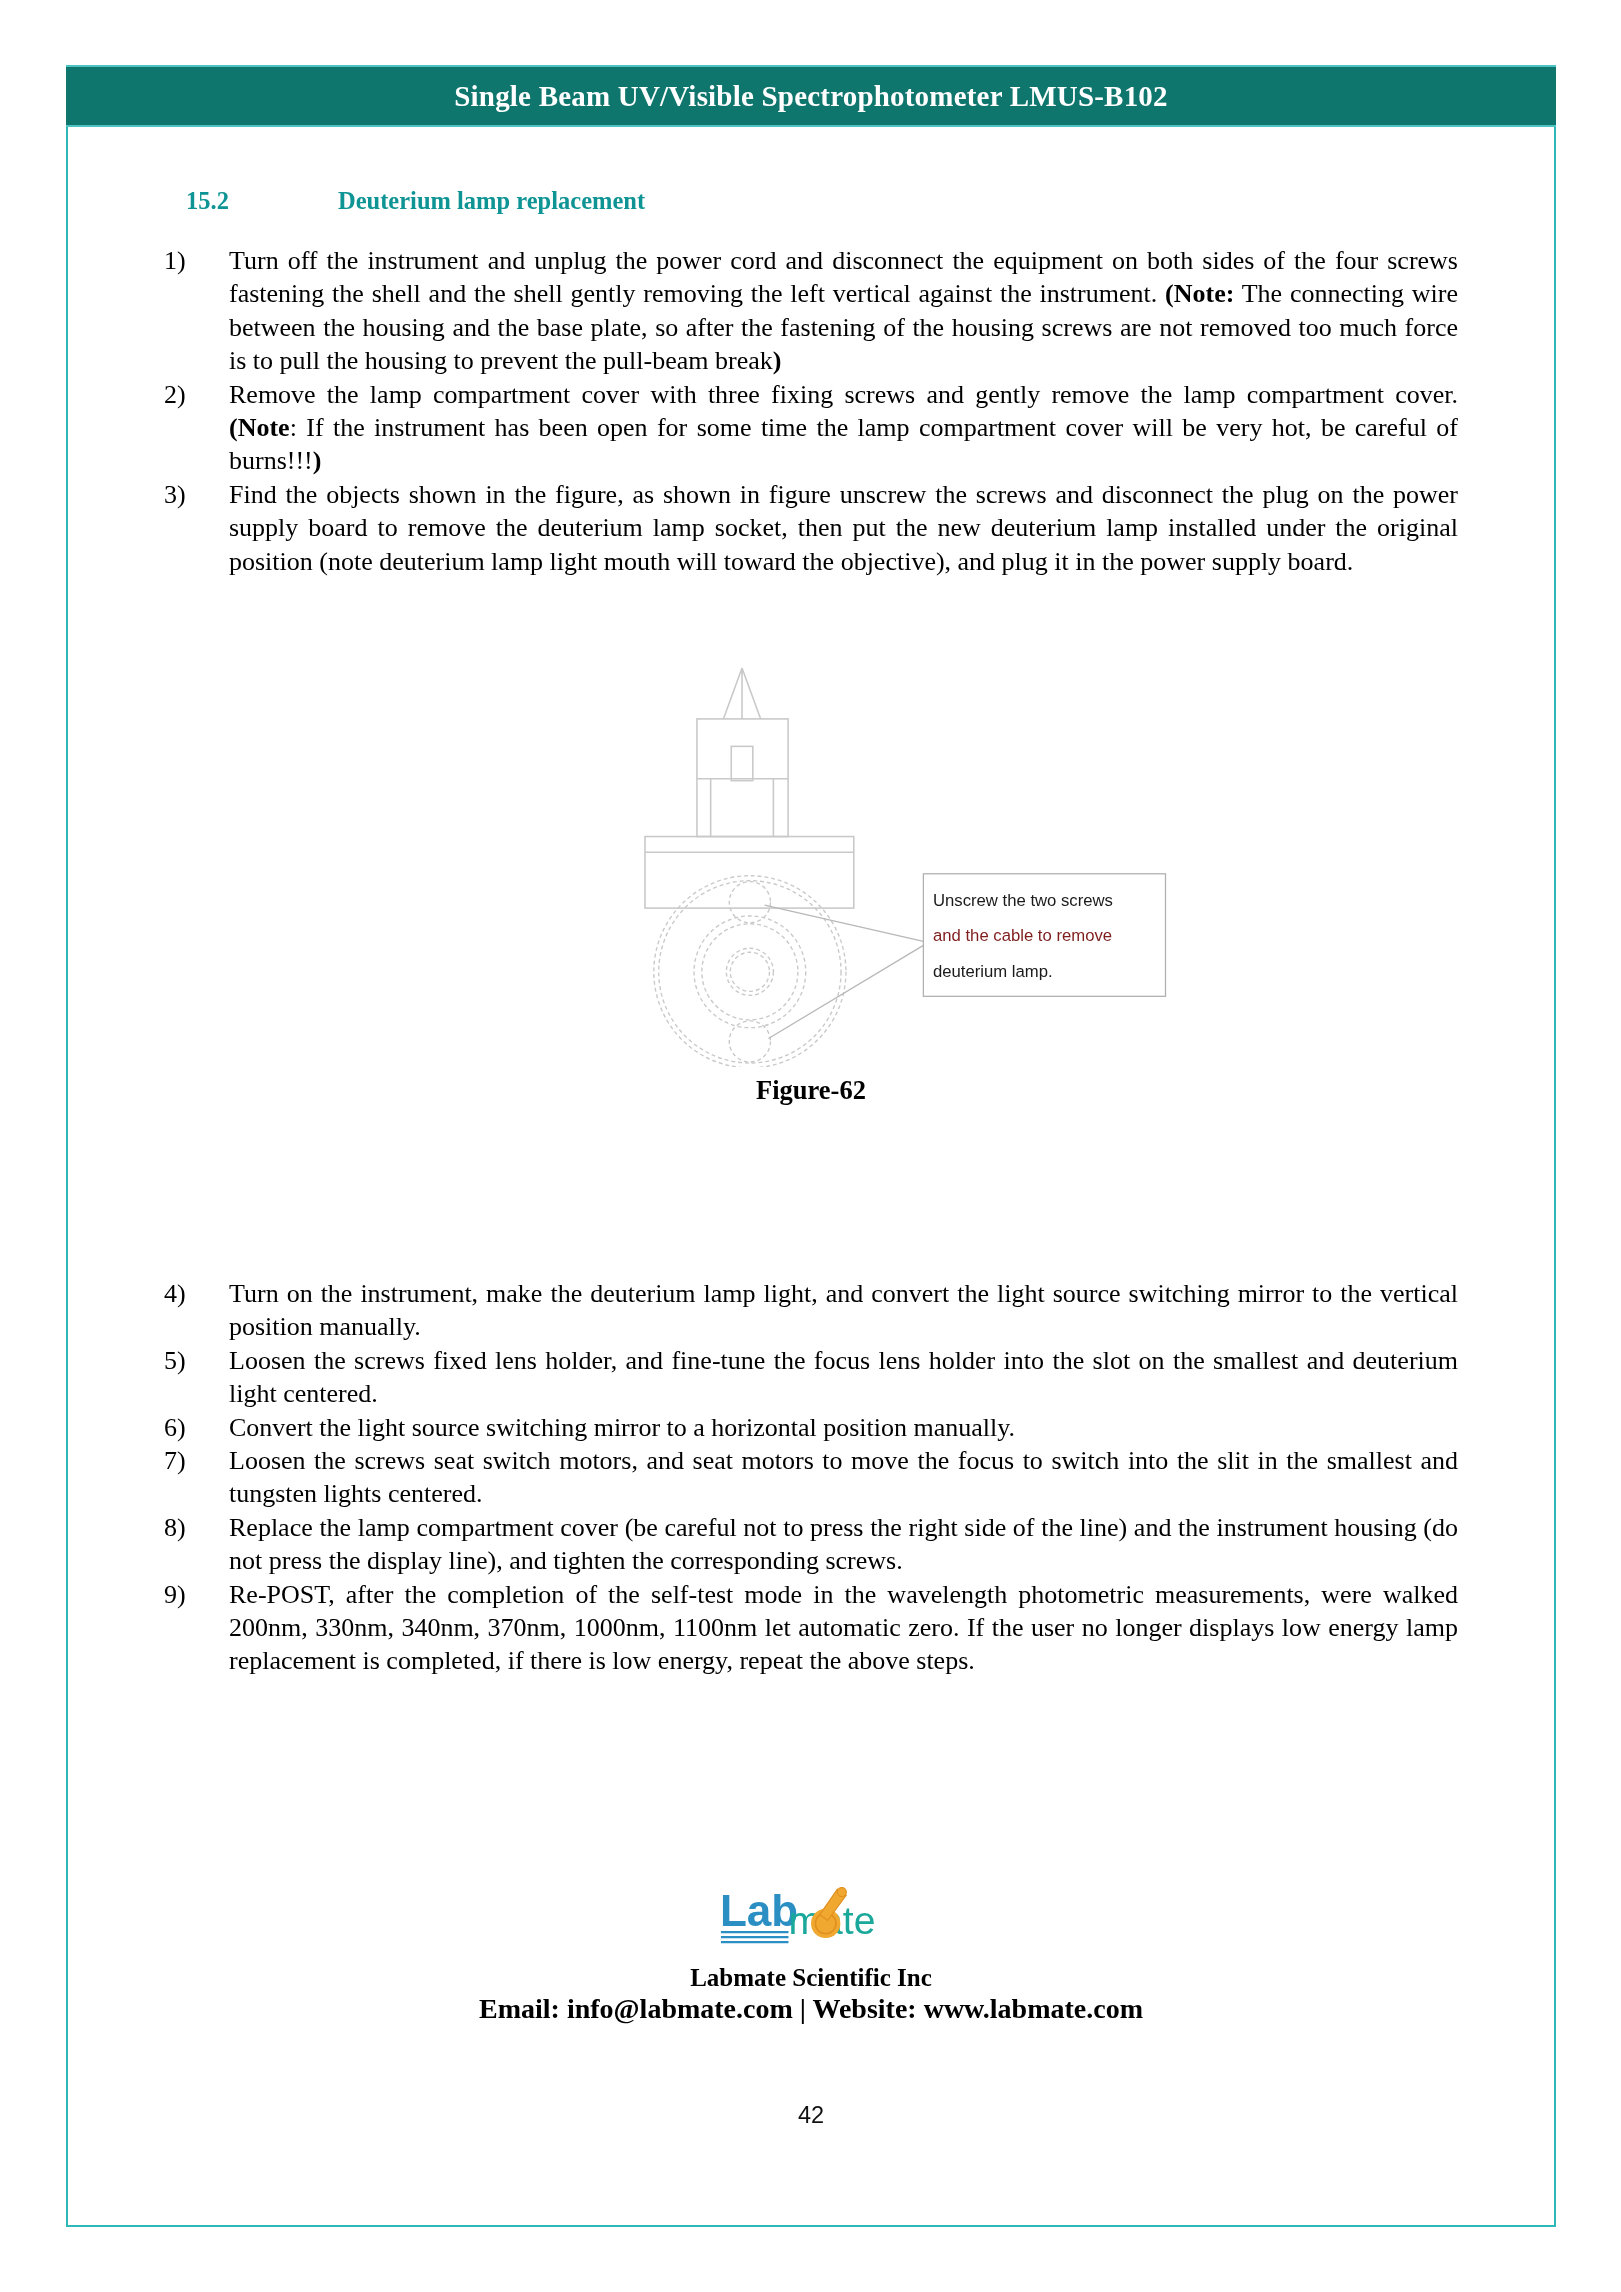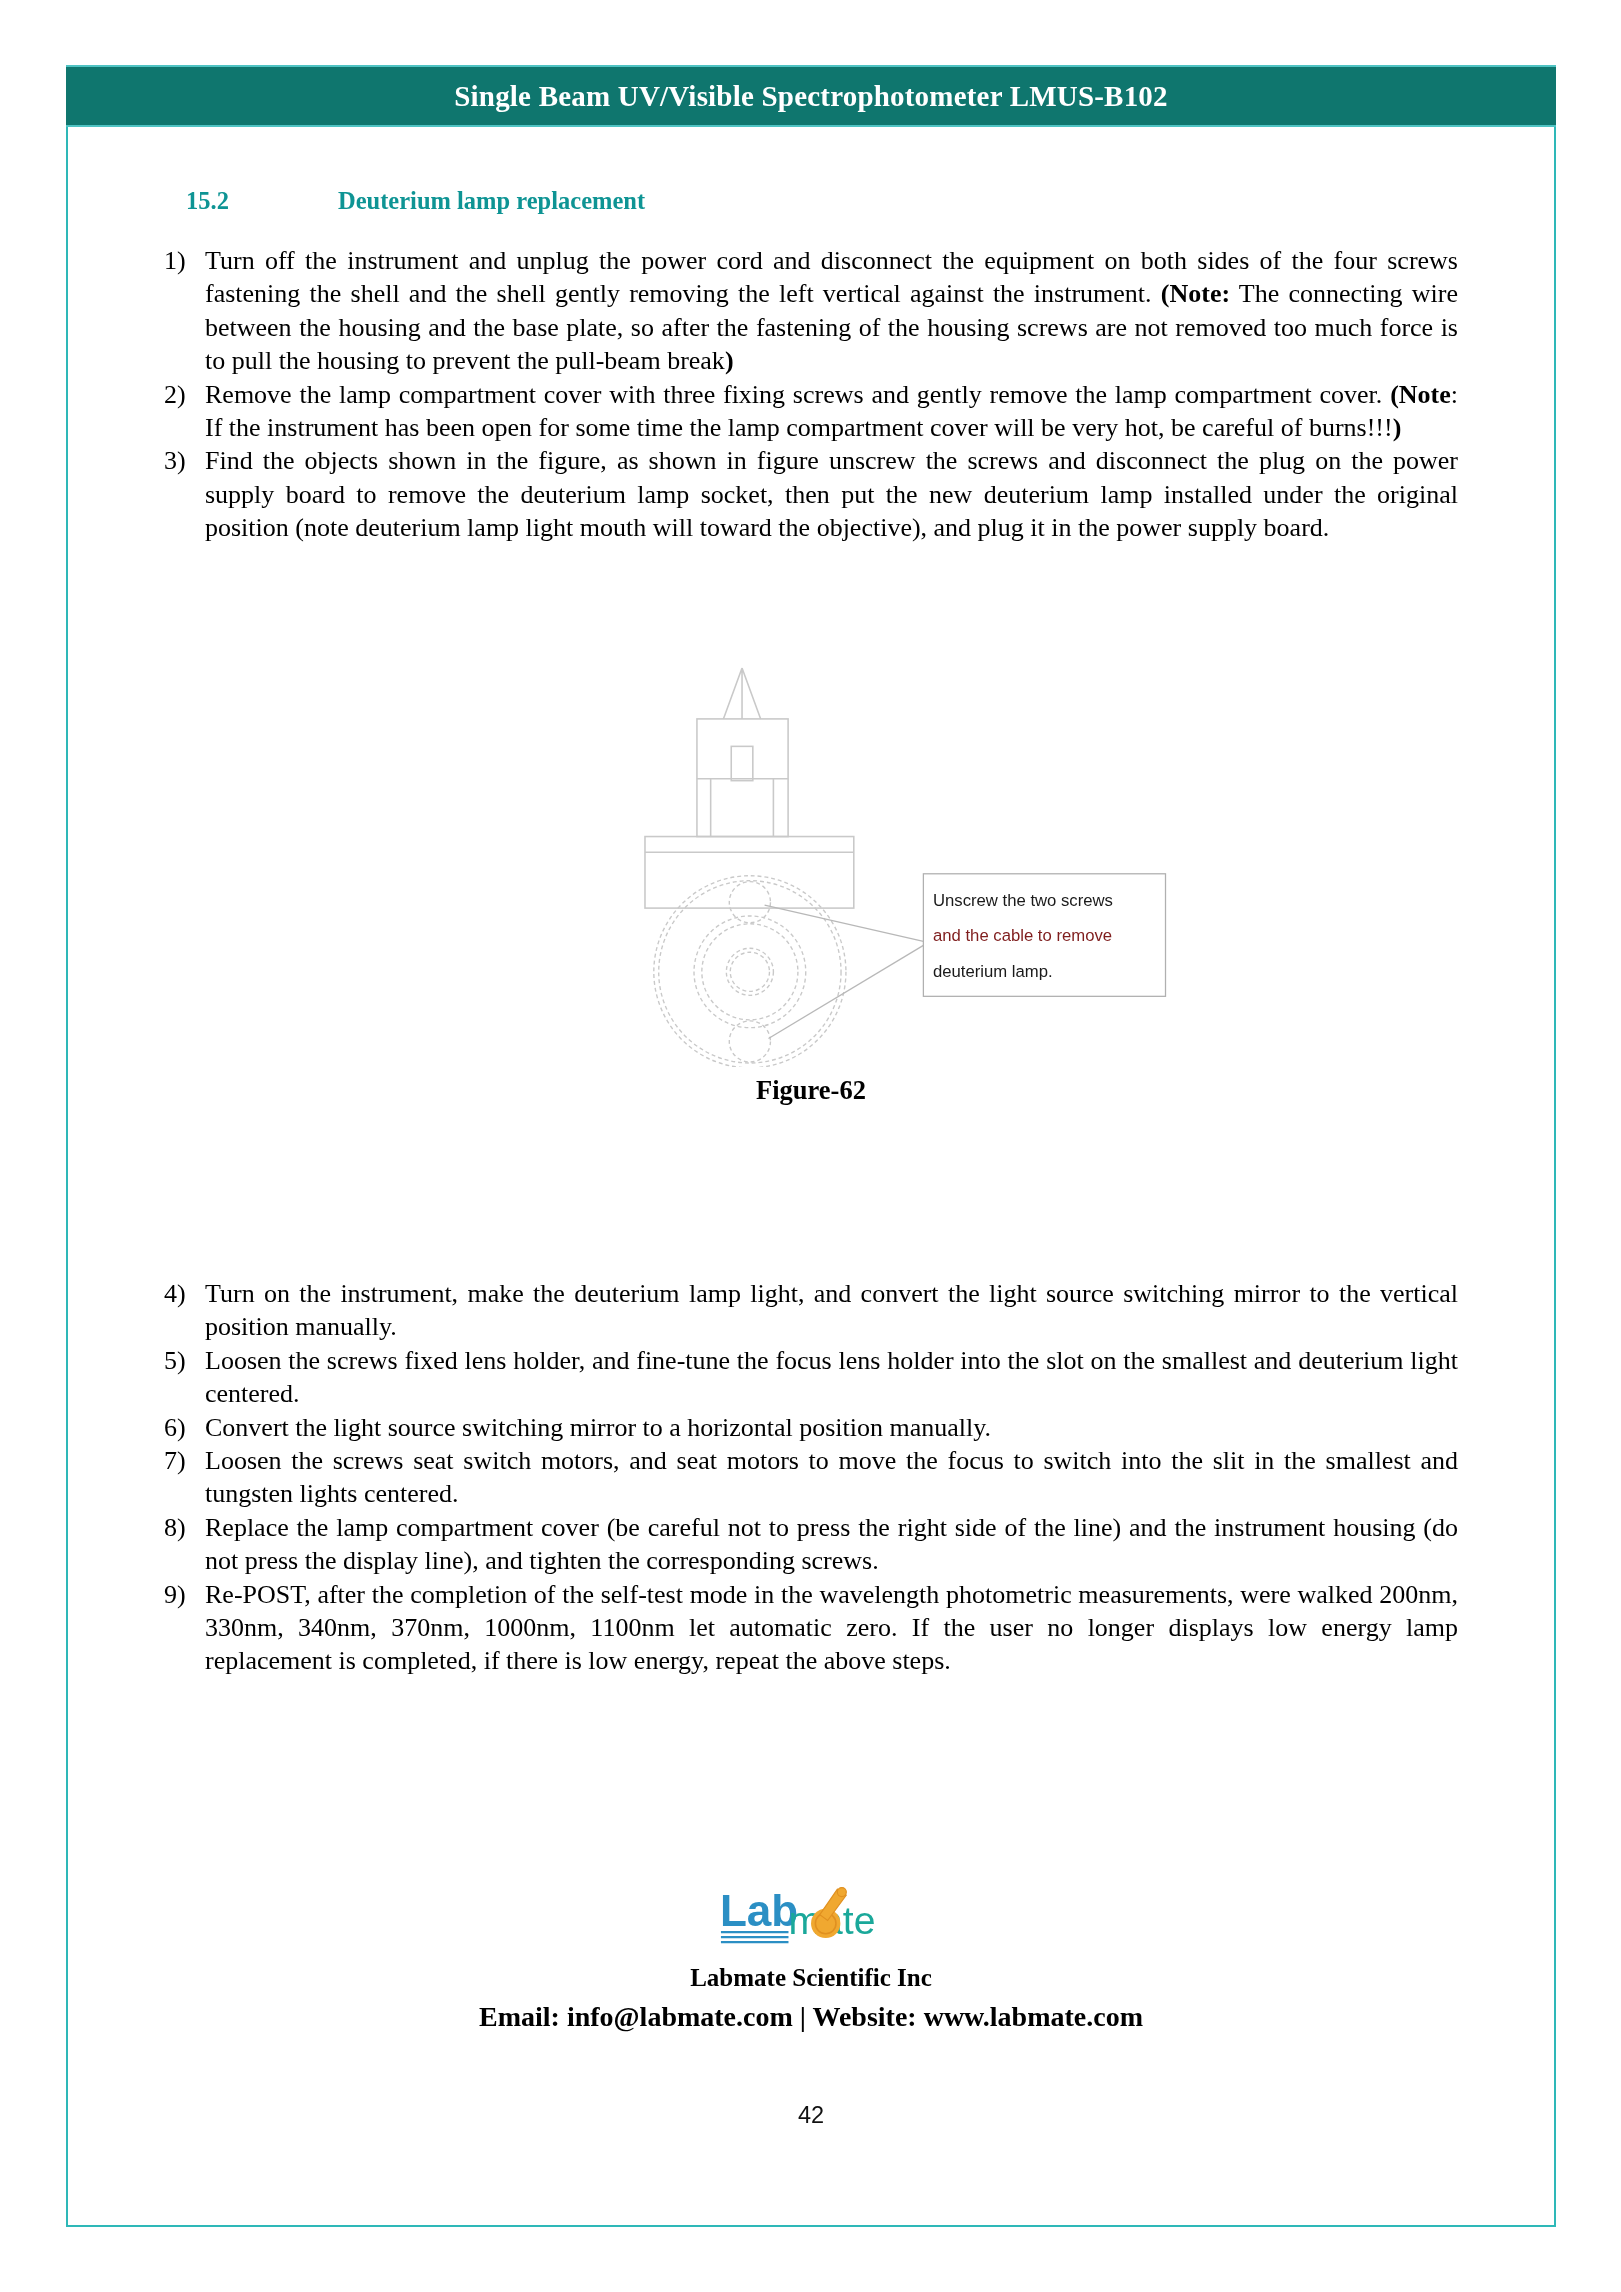--- a/index.html
+++ b/index.html
@@ -49,20 +49,21 @@
   .step{
     display:flex;align-items:flex-start;margin:0 0 0 0;
   }
   .step-num{
     width:41px;flex:0 0 41px;text-align:left;
     font-size:26px;
   }
   .step-text{
     flex:1 1 auto;text-align:justify;text-justify:inter-word;
     hyphens:none;
+    margin-left:24px;
   }
   .step-text b{font-weight:bold;}
 
   
   #figure-wrap{
     position:absolute;left:0;top:534px;width:1490px;height:407px;margin-left:32px;
   }
   #figure-caption{
     position:absolute;left:0;top:949px;width:1490px;text-align:center;
     font-weight:bold;font-size:26.5px;font-family:"Liberation Serif", serif;
@@ -72,21 +73,21 @@
   #footer{
     position:absolute;left:0;top:1754px;width:1490px;text-align:center;
   }
   #logo-wrap{height:76px;display:flex;align-items:flex-end;justify-content:center;}
   #company-name{
     font-weight:bold;font-size:25px;font-family:"Liberation Serif", serif;
     margin-top:8px;
   }
   #contact-line{
     font-weight:bold;font-size:28px;font-family:"Liberation Serif", serif;
-    margin-top:9px;
+    margin-top:1px;
   }
   #page-number{
     position:absolute;left:0;top:1965px;width:1490px;text-align:center;
     font-family:"Liberation Sans", sans-serif;font-size:23.5px;color:#111;margin-top:11px;
   }
 </style>
 </head>
 <body>
 
 <div id="page-frame"></div>

